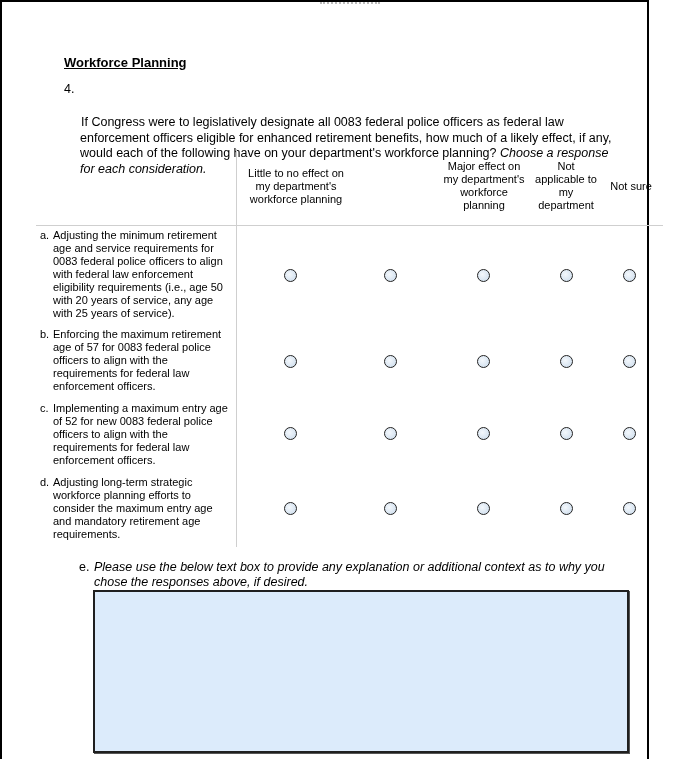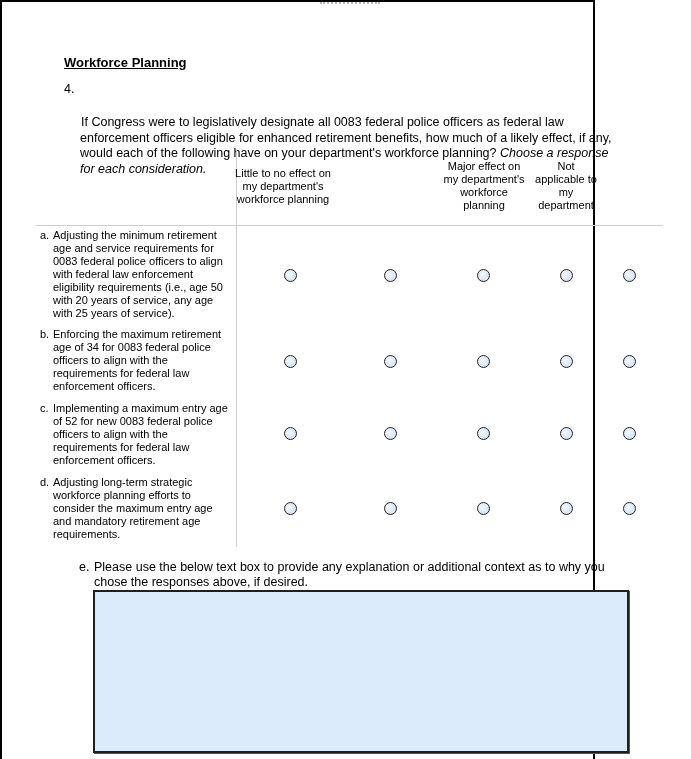--- a/index.html
+++ b/index.html
@@ -1,21 +1,21 @@
 <!DOCTYPE html>
 <html><head>
   <meta charset="utf-8">
   <style>
     html, body { margin: 0; padding: 0; background: #ffffff; }
     body {
       width: 691px; height: 759px; position: relative; overflow: hidden;
       font-family: "Liberation Sans", sans-serif; color: #000;
     }
     .page {
-      position: absolute; left: 0; top: 0; width: 595px; height: 760px;
+      position: absolute; left: 0; top: 0; width: 649px; height: 760px;
       border-left: 2px solid #000; border-top: 2px solid #000; border-right: 2px solid #000;
       box-sizing: border-box;
     }
     .top-mark {
       position: absolute; left: 318px; top: 0; width: 60px; height: 4px;
       border-top: 2px dotted #bbb;
     }
     .section-title {
       position: absolute; left: 62px; top: 53px; font-size: 13px; font-weight: bold;
       text-decoration: underline;
@@ -44,21 +44,21 @@
     .radio {
       position: absolute; width: 11px; height: 11px; border-radius: 50%;
       border: 1.5px solid #222; background: radial-gradient(circle at 40% 40%, #f4f8fc 0%, #d6e3f0 70%, #c4d3e4 100%);
       transform: translate(-7px, -7px); cursor: pointer; box-sizing: content-box;
     }
 
     .prompt-e {
       position: absolute; left: 77px; top: 558px; width: 540px; font-size: 12.5px; line-height: 15px;
     }
     .prompt-e .letter { position: absolute; left: 0; top: 0; }
-    .prompt-e .etext { display: block; padding-left: 15px; }
+    .prompt-e .etext { display: block; padding-left: 15px; font-style: italic; }
 
     .textbox {
       position: absolute; left: 91px; top: 588px; width: 536px; height: 163px;
       background: #dcebfb; border: 2px solid #1f1f1f; box-sizing: border-box;
       box-shadow: 1px 1px 0 #555;
       resize: none; outline: none; padding: 4px; font-family: "Liberation Sans", sans-serif; font-size: 12px;
     }
   </style>
 </head>
 <body>
@@ -72,37 +72,38 @@
     <span class="num">4.</span>
     <span class="text">
       <span style="padding-left:2px">If Congress were to legislatively designate all 0083 federal police officers as federal law enforcement officers eligible for enhanced retirement benefits, how much of a likely effect, if any, would each of the following have on your department's workforce planning?</span>
       <span class="italic">Choose a response for each consideration.</span>
     </span>
   </div>
 
   <div class="vline"></div>
   <div class="hline"></div>
 
-  <div class="col-head" style="left:231px;width:100px;">Little to no effect on my department's workforce planning</div>
+  <div class="col-head" style="left:244px;width:100px;">Little to no effect on my department's workforce planning</div>
   <div class="col-head" style="left:532px;width:64px;">Not applicable to my department</div>
   <div class="col-head" style="left:440px;width:84px;">Major effect on my department's workforce planning</div>
+  <div class="col-head" style="left:600px;width:58px;">Not sure</div>
 
   <div class="item" style="top:227px;">
     <span class="letter">a.</span>
     <span class="itext">Adjusting the minimum retirement age and service requirements for 0083 federal police officers to align with federal law enforcement eligibility requirements (i.e., age 50 with 20 years of service, any age with 25 years of service).</span>
   </div>
   <div class="radio" style="left:289px;top:274px;"></div>
   <div class="radio" style="left:389px;top:274px;"></div>
   <div class="radio" style="left:482px;top:274px;"></div>
   <div class="radio" style="left:565px;top:274px;"></div>
   <div class="radio" style="left:628px;top:274px;"></div>
 
   <div class="item" style="top:326px;">
     <span class="letter">b.</span>
-    <span class="itext">Enforcing the maximum retirement age of 34 for 0083 federal police officers to align with the requirements for federal law enforcement officers.</span>
+    <span class="itext">Enforcing the maximum retirement age of 57 for 0083 federal police officers to align with the requirements for federal law enforcement officers.</span>
   </div>
   <div class="radio" style="left:289px;top:360px;"></div>
   <div class="radio" style="left:389px;top:360px;"></div>
   <div class="radio" style="left:482px;top:360px;"></div>
   <div class="radio" style="left:565px;top:360px;"></div>
   <div class="radio" style="left:628px;top:360px;"></div>
 
   <div class="item" style="top:400px;">
     <span class="letter">c.</span>
     <span class="itext">Implementing a maximum entry age of 52 for new 0083 federal police officers to align with the requirements for federal law enforcement officers.</span>

